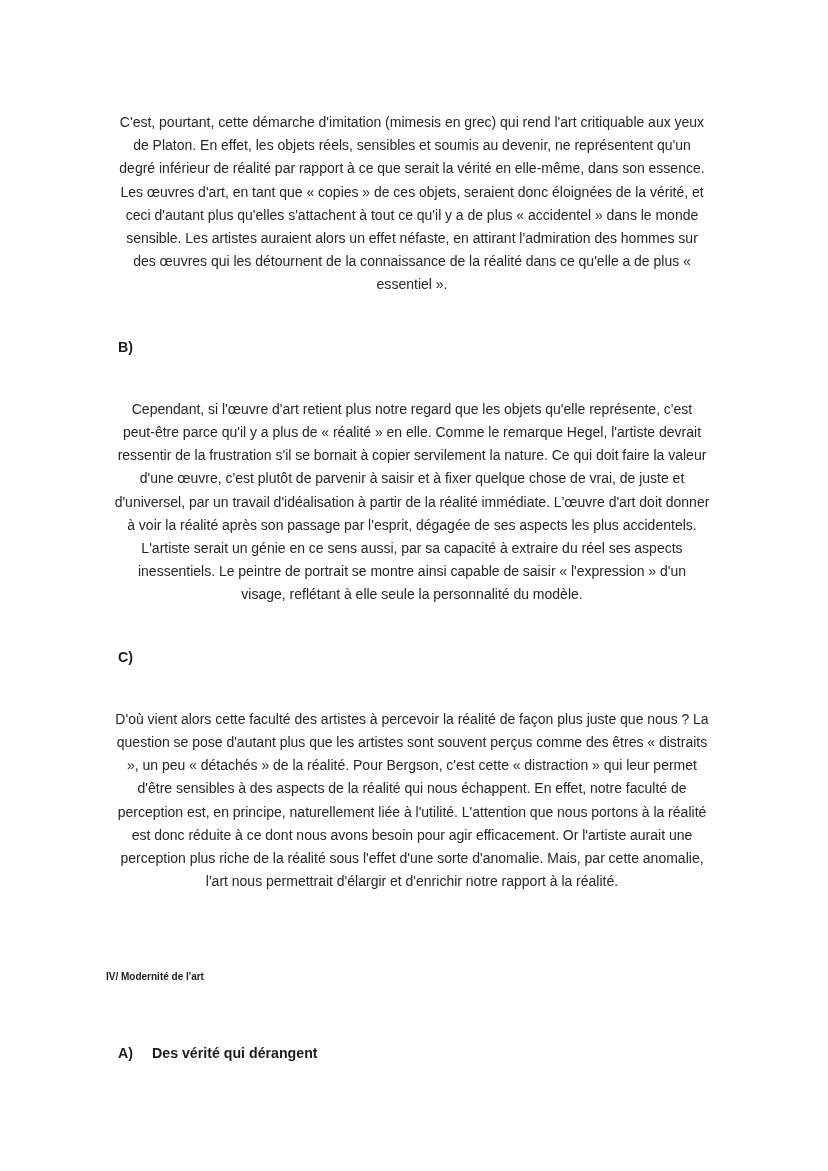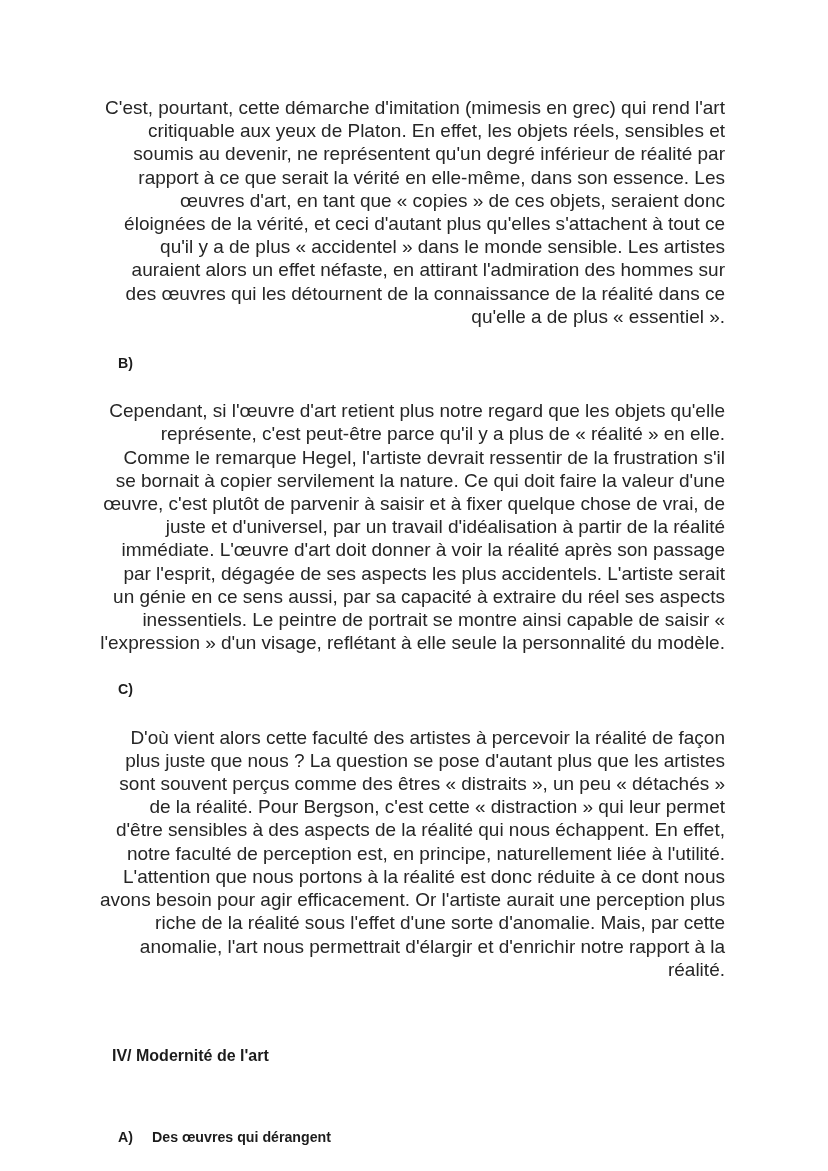--- a/index.html
+++ b/index.html
@@ -19,25 +19,25 @@
     color: #262626;
     -webkit-font-smoothing: antialiased;
   }
   .doc-body {
     position: absolute;
     left: 99px;
     top: 96px;
     width: 626px;
   }
   p.para {
-    margin: 0;
-    font-size: 19px;
+    margin: 15px;
+    font-size: 14px;
     line-height: 23.2px;
     color: #262626;
-    text-align: right;
+    text-align: center;
     word-spacing: -0.1px;
     letter-spacing: 0.01px;
   }
   .heading-sub {
     margin: 0;
     font-size: 14.2px;
     line-height: 23.2px;
     font-weight: bold;
     color: #1c1c1c;
     padding-left: 19px;
@@ -46,22 +46,22 @@
   }
   .heading-sub .lbl {
     display: inline-block;
     width: 34px;
     flex: 0 0 34px;
   }
   .heading-sub .txt {
     display: inline-block;
   }
   .heading-main {
-    margin: 13px;
-    font-size: 16px;
+    margin: 7px;
+    font-size: 10px;
     line-height: 23.2px;
     font-weight: bold;
     color: #1c1c1c;
   }
   .gap-md { height: 24px; }
   .gap-lg { height: 46px; }
   .gap-xl { height: 50px; }
 </style>
 </head>
 <body>
@@ -92,20 +92,20 @@
     <p class="para">D'où vient alors cette faculté des artistes à percevoir la réalité de façon plus juste que nous ? La question se pose d'autant plus que les artistes sont souvent perçus comme des êtres « distraits », un peu « détachés » de la réalité. Pour Bergson, c'est cette « distraction » qui leur permet d'être sensibles à des aspects de la réalité qui nous échappent. En effet, notre faculté de perception est, en principe, naturellement liée à l'utilité. L'attention que nous portons à la réalité est donc réduite à ce dont nous avons besoin pour agir efficacement. Or l'artiste aurait une perception plus riche de la réalité sous l'effet d'une sorte d'anomalie. Mais, par cette anomalie, l'art nous permettrait d'élargir et d'enrichir notre rapport à la réalité.</p>
 
     <div class="gap-xl"></div>
 
     <div class="heading-main">IV/ Modernité de l'art</div>
 
     <div class="gap-lg"></div>
 
     <div class="heading-sub">
       <span class="lbl">A)</span>
-      <span class="txt">Des œuvres qui dérangent</span>
+      <span class="txt">Des vérité qui dérangent</span>
     </div>
 
     <div class="gap-md"></div>
 
 
   </div>
 </div>
 
 </body></html>

